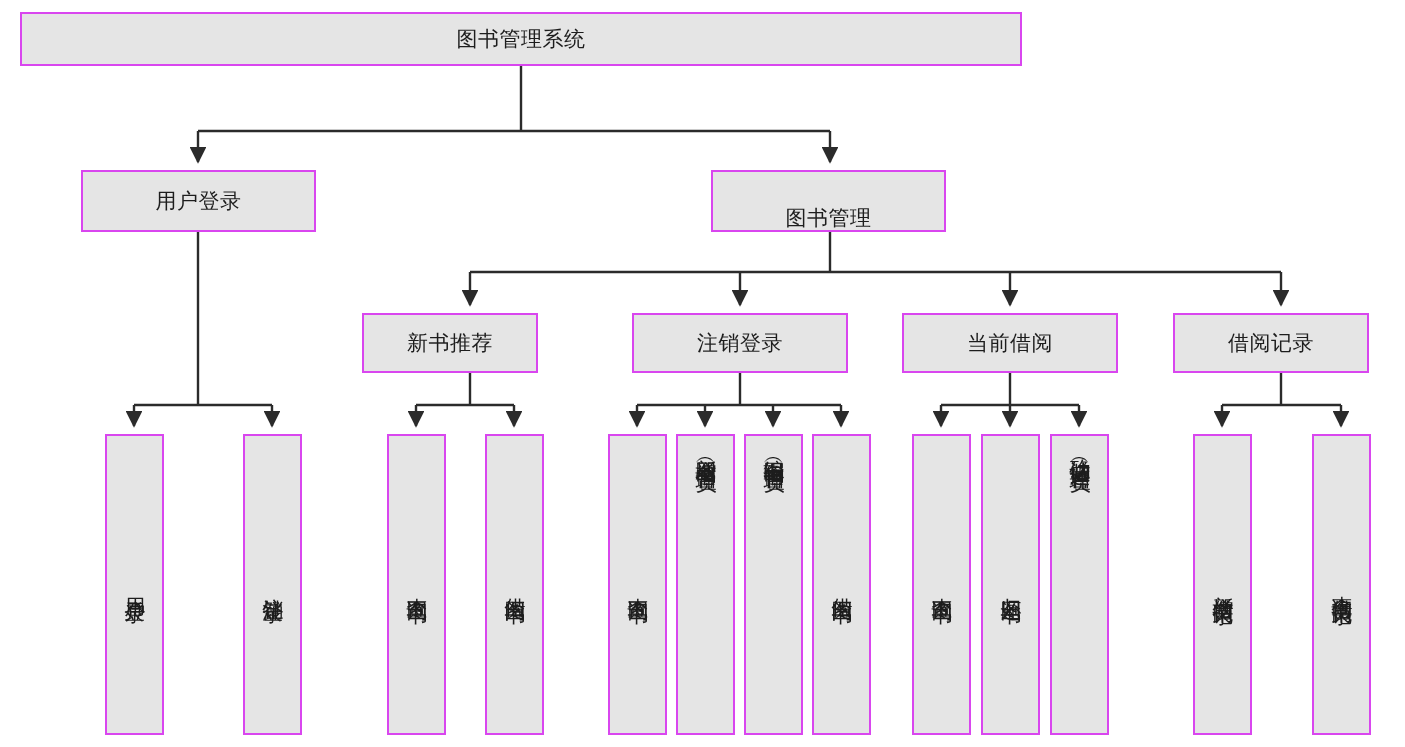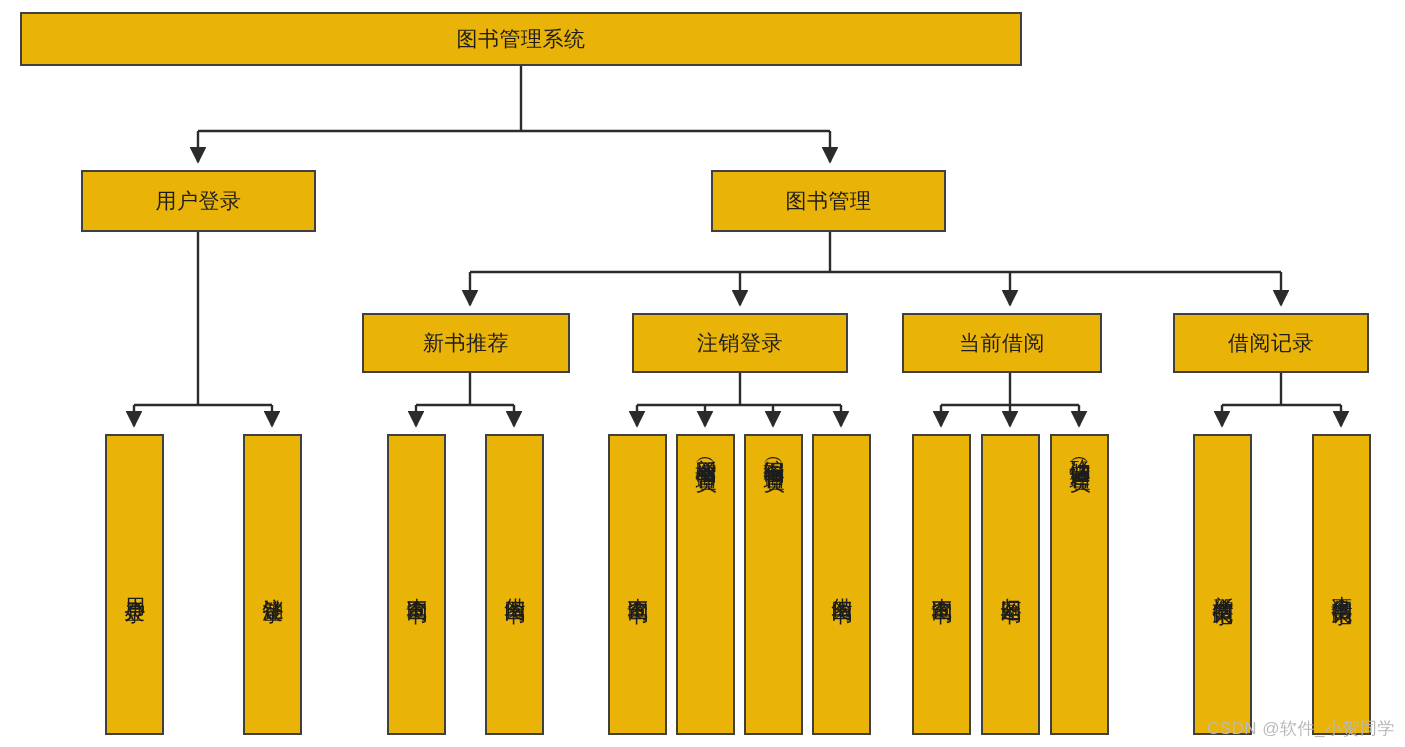--- a/index.html
+++ b/index.html
@@ -20,22 +20,22 @@
   #diagram-svg {
     position: absolute;
     left: 0;
     top: 0;
     width: 1405px;
     height: 747px;
   }
   .node-box {
     position: absolute;
     box-sizing: border-box;
-    background: #eab308;
-    border: 2px solid #404040;
+    background: #e5e5e5;
+    border: 2px solid #d946ef;
     display: flex;
     align-items: center;
     justify-content: center;
     text-align: center;
   }
   .node-label {
     color: #1d1d1d;
     font-size: 21px;
     line-height: 1.12;
     letter-spacing: 0.5px;
@@ -124,31 +124,31 @@
     </g>
   </svg>
 
   <div class="node-box" style="left:20px; top:12px; width:1002px; height:54px;">
     <span class="node-label">图书管理系统</span>
   </div>
 
   <div class="node-box" style="left:81px; top:170px; width:235px; height:62px;">
     <span class="node-label">用户登录</span>
   </div>
-  <div class="node-box" style="left:711px; top:170px; width:235px; height:62px;">
+  <div class="node-box" style="left:711px; top:170px; width:235px; height:62px;align-items:flex-end;">
     <span class="node-label">图书管理</span>
   </div>
 
-  <div class="node-box" style="left:362px; top:313px; width:208px; height:60px;">
+  <div class="node-box" style="left:362px; top:313px; width:176px; height:60px;">
     <span class="node-label">新书推荐</span>
   </div>
   <div class="node-box" style="left:632px; top:313px; width:216px; height:60px;">
     <span class="node-label">注销登录</span>
   </div>
-  <div class="node-box" style="left:902px; top:313px; width:200px; height:60px;">
+  <div class="node-box" style="left:902px; top:313px; width:216px; height:60px;">
     <span class="node-label">当前借阅</span>
   </div>
   <div class="node-box" style="left:1173px; top:313px; width:196px; height:60px;">
     <span class="node-label">借阅记录</span>
   </div>
 
   <div class="node-box leaf-box center-v" style="left:105px; top:434px; width:59px; height:301px;">
     <span class="node-label">用户登录</span>
   </div>
   <div class="node-box leaf-box center-v" style="left:243px; top:434px; width:59px; height:301px;">
@@ -185,15 +185,14 @@
     <span class="node-label">确认归还（管理员）</span>
   </div>
 
   <div class="node-box leaf-box center-v" style="left:1193px; top:434px; width:59px; height:301px;">
     <span class="node-label">新增借阅记录</span>
   </div>
   <div class="node-box leaf-box center-v" style="left:1312px; top:434px; width:59px; height:301px;">
     <span class="node-label">查询借阅记录</span>
   </div>
 
-  <div id="watermark">CSDN @软件_小贺同学</div>
 
 </div>
 
 </body></html>

